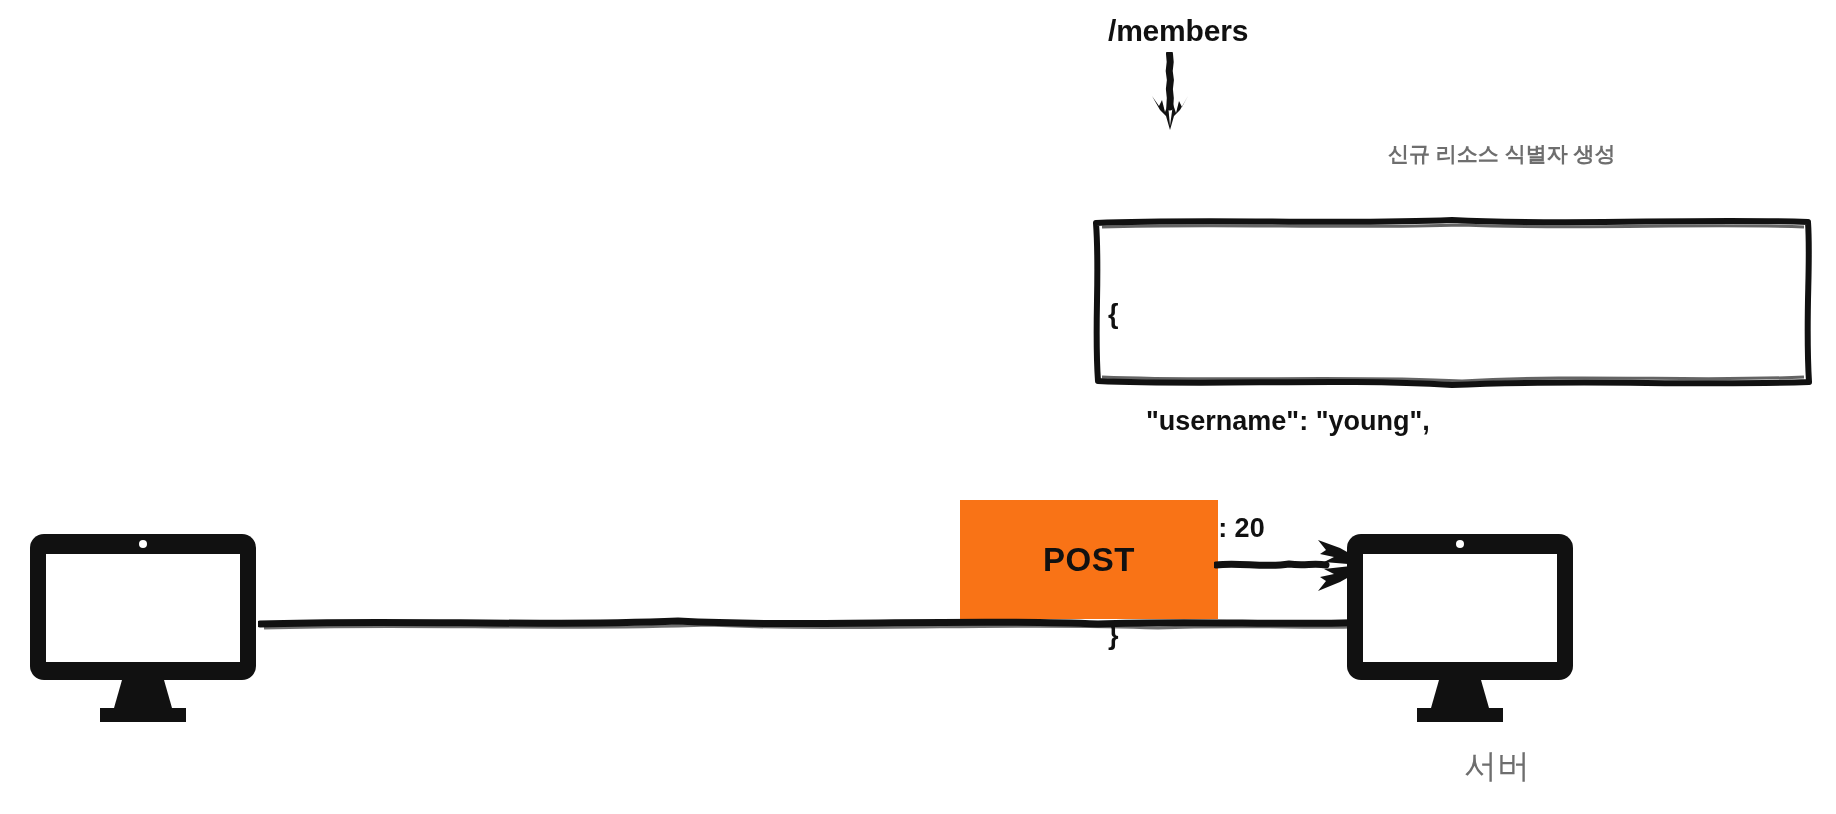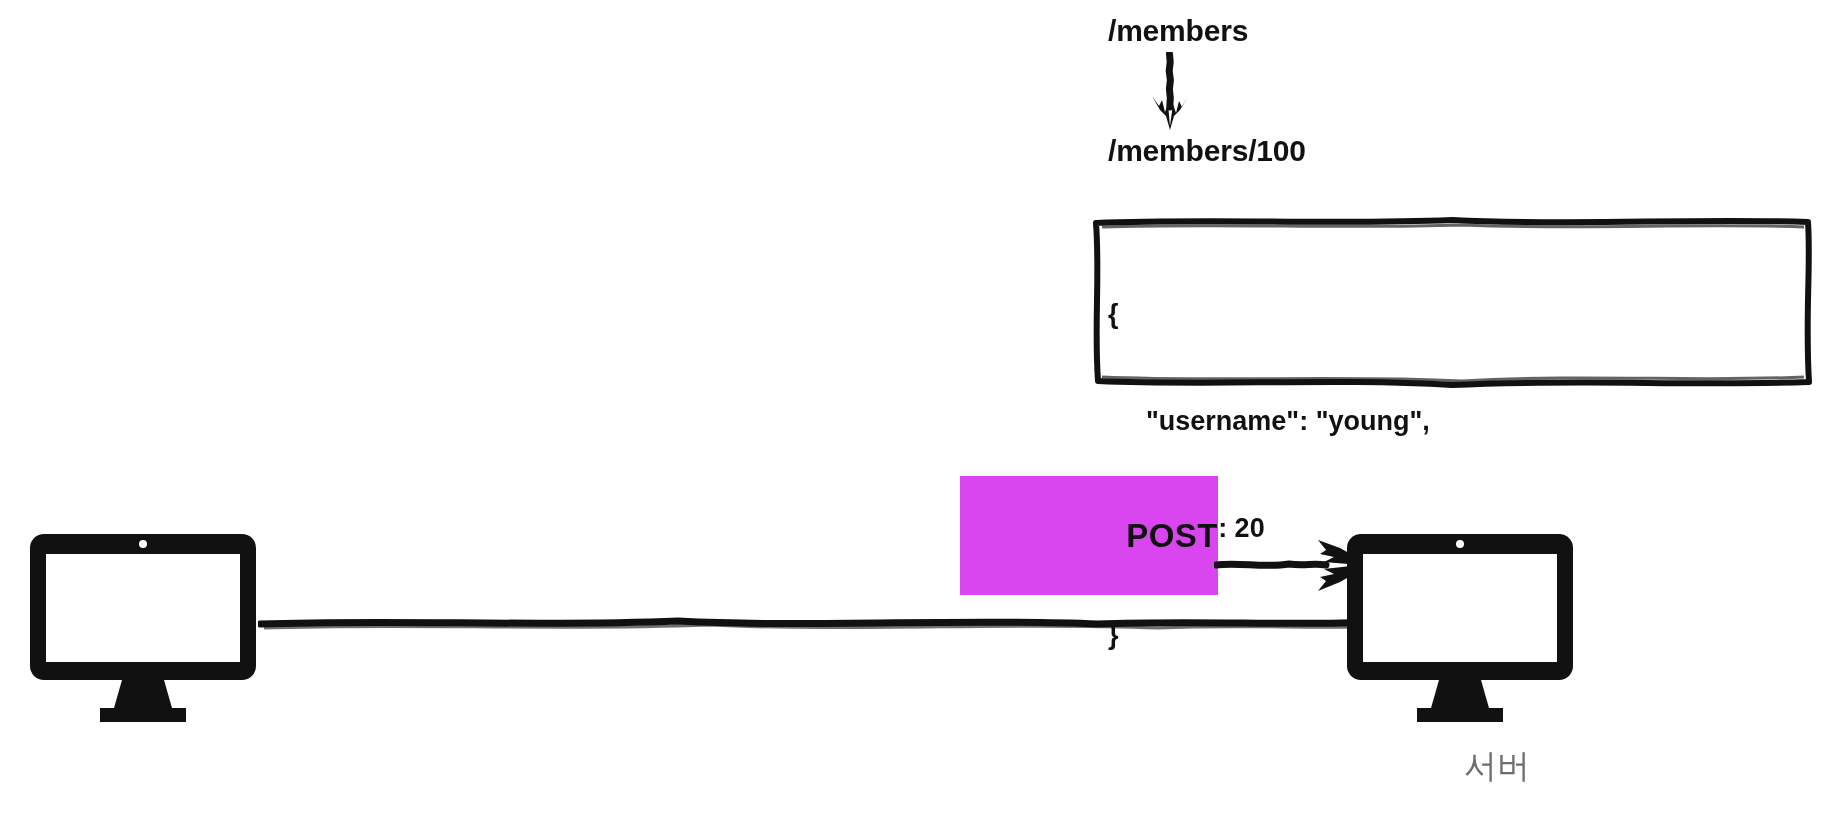--- a/index.html
+++ b/index.html
@@ -70,27 +70,27 @@
     color: #111111;
     line-height: 1.32;
     white-space: pre;
   }
   .json-line { display: block; }
   .json-indent { padding-left: 38px; }
 
   
   #post-badge {
     left: 960px;
-    top: 476px;
+    top: 500px;
     width: 258px;
     height: 119px;
-    background: #d946ef;
+    background: #f97316;
     display: flex;
     align-items: center;
-    justify-content: flex-end;
+    justify-content: center;
   }
   #post-badge-label {
     font-size: 33px;
     font-weight: bold;
     color: #111111;
     letter-spacing: 0.5px;
   }
 
   
   #request-arrow { left: 1214px; top: 530px; width: 190px; height: 70px; }
@@ -121,22 +121,22 @@
 
   <div class="abs" id="down-arrow">
     <svg width="120" height="78" viewBox="0 0 120 78" aria-hidden="true">
       <path d="M59.5 2 L60.2 10 L59.2 19 L60.4 28 L59.4 37 L60.3 46 L59.8 55" stroke="#111111" stroke-width="7" fill="none" stroke-linecap="round"></path>
       <path d="M42 44 L49 54 L52 48 L55 60 L58 52 L60 74
                L63 52 L66 61 L69 49 L72 55 L78 44
                L70 58 L64 64 L60 78 L56 64 L50 58 Z" fill="#111111"></path>
     </svg>
   </div>
 
-  <div class="abs endpoint-label" id="endpoint-resource">/members/100</div>
 
+  <div class="abs annotation" id="annotation-new-id">신규 리소스 식별자 생성</div>
 
   <div class="abs" id="json-box">
     <svg class="sketch-border" viewBox="0 0 722 172" preserveAspectRatio="none">
       <path d="M4 7 C 120 2, 240 9, 360 4 C 480 10, 600 2, 716 6
                C 719 50, 713 100, 717 166
                C 600 170, 480 163, 360 169 C 240 162, 120 170, 6 165
                C 2 110, 8 60, 4 7 Z" fill="none" stroke="#111111" stroke-width="6" stroke-linejoin="round"></path>
       <path d="M10 11 C 130 7, 250 13, 370 9 C 490 14, 610 7, 712 11" fill="none" stroke="#111111" stroke-width="3" opacity="0.65"></path>
       <path d="M10 161 C 130 166, 250 159, 370 165 C 490 158, 610 166, 712 161" fill="none" stroke="#111111" stroke-width="3" opacity="0.65"></path>
     </svg>

